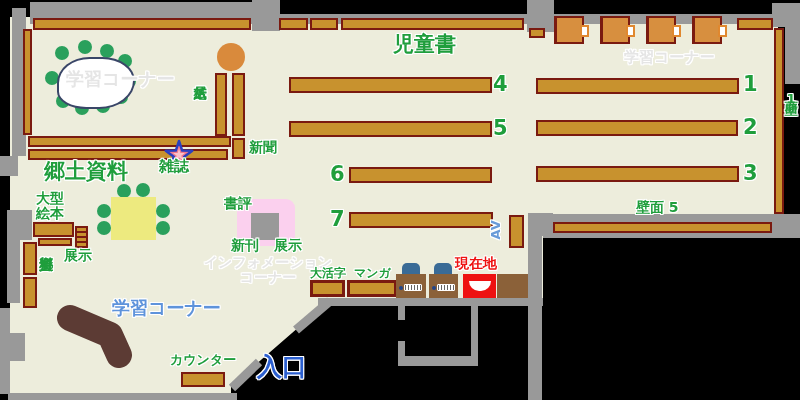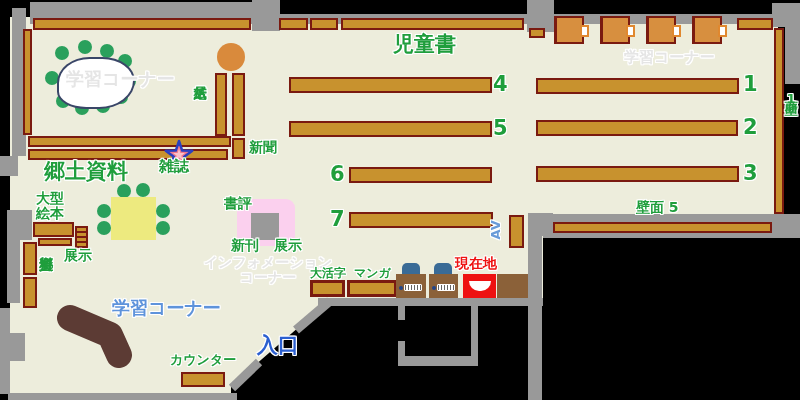--- a/index.html
+++ b/index.html
@@ -166,21 +166,21 @@
   <div class="lbl green" style="left:159px;top:159px;font-size:15px">雑誌</div>
   <div class="lbl green" style="left:44px;top:160px;font-size:21px">郷土資料</div>
   <div class="lbl green" style="left:36px;top:191px;font-size:14px">
     <div>大型</div>
     <div>絵本</div>
   </div>
   <div class="lbl green" style="left:64px;top:248px;font-size:14px">展示</div>
   <div class="lbl green vtx" style="left:39px;top:246px;font-size:14px">郷土資料</div>
   <div class="lbl midblue" style="left:112px;top:299px;font-size:18px">学習コーナー</div>
   <div class="lbl green" style="left:170px;top:353px;font-size:13px">カウンター</div>
-  <div class="lbl blue" style="left:257px;top:334px;font-size:21px">入口</div>
+  <div class="lbl blue" style="left:257px;top:354px;font-size:25px">入口</div>
   <div class="lbl green" style="left:224px;top:196px;font-size:14px">書評</div>
   <div class="lbl green" style="left:231px;top:238px;font-size:14px">新刊</div>
   <div class="lbl green" style="left:274px;top:238px;font-size:14px">展示</div>
   <div class="lbl lightblue" style="left:203px;top:255px;width:130px;font-size:14px;text-align:center">
     <div>インフォメーション</div>
     <div>コーナー</div>
   </div>
   <div class="lbl green" style="left:310px;top:267px;font-size:12px">大活字</div>
   <div class="lbl green" style="left:354px;top:267px;font-size:12px">マンガ</div>
   <div class="lbl green" style="left:393px;top:33px;font-size:21px">児童書</div>

